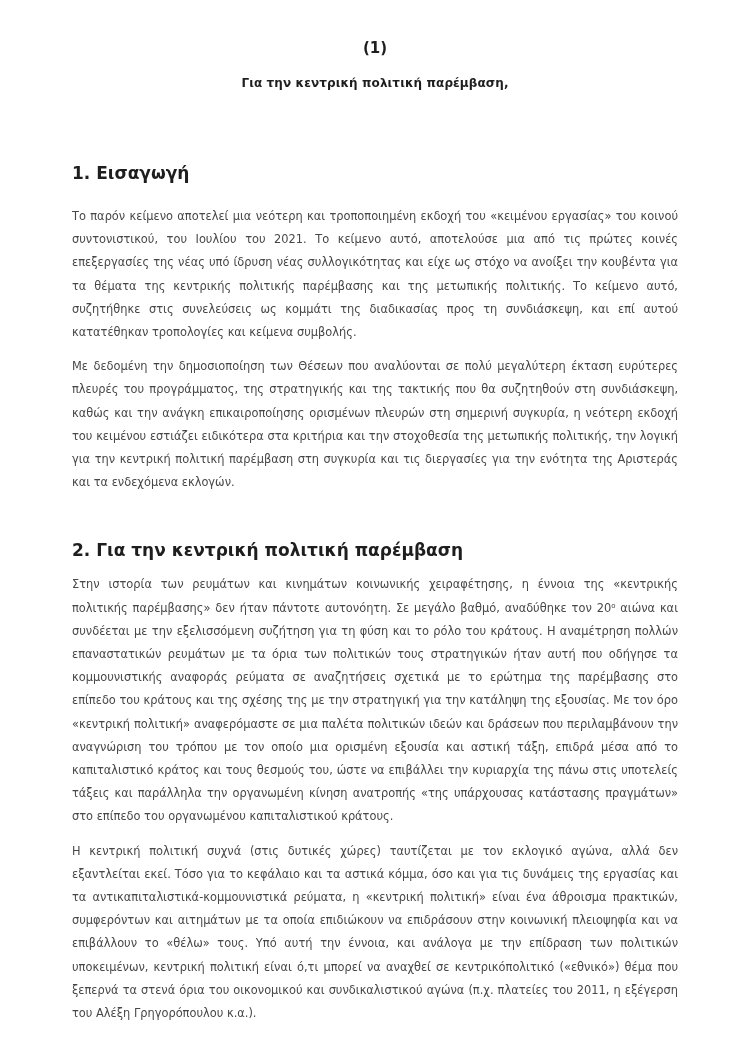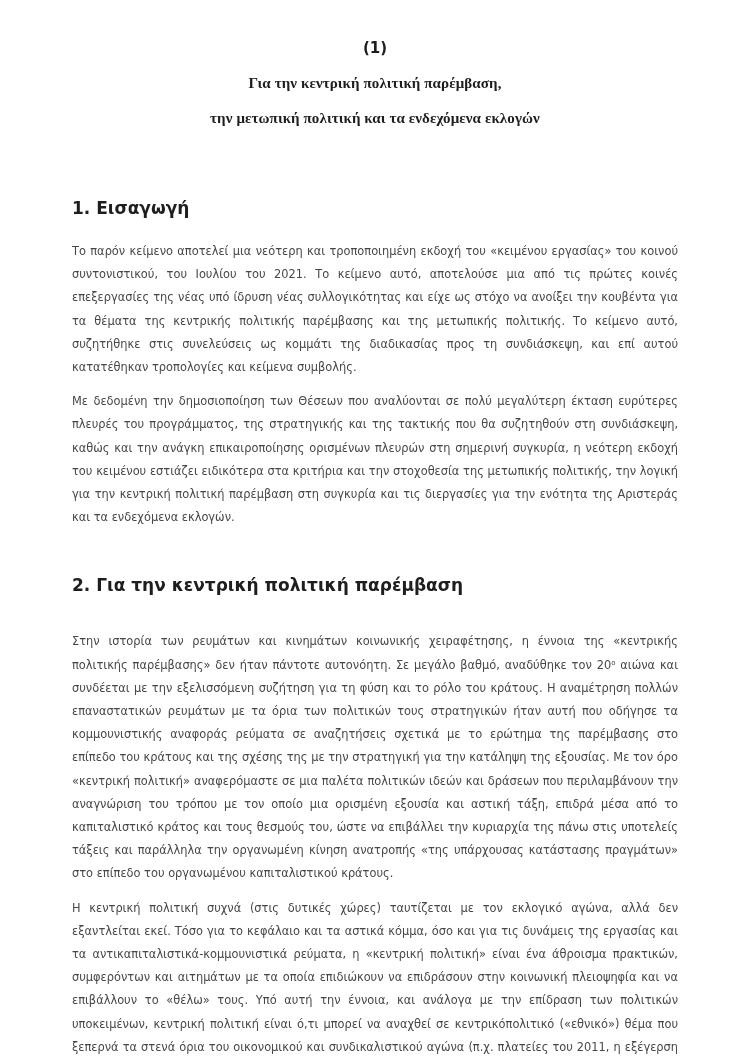--- a/index.html
+++ b/index.html
@@ -26,35 +26,34 @@
       margin-top: 38px;
       color: #1e1e1e;
       font-weight: bold;
     }
     .title-number {
       font-size: 15px;
       line-height: 20px;
       margin-bottom: 15px;
     }
     .title-line {
-      font-size: 15px;
+      font-size: 12px;
       line-height: 20px;
       margin-bottom: 15px;
       letter-spacing: 0.1px;
-      font-family: Liberation Serif, serif;
     }
     h2 {
       font-size: 17px;
       font-weight: bold;
       color: #1e1e1e;
       margin: 0;
       line-height: 24px;
     }
     .h-intro { margin-top: 68px; margin-bottom: 20px; }
-    .h-sec2 { margin-top: 44px; margin-bottom: 33px; }
+    .h-sec2 { margin-top: 44px; margin-bottom: 11px; }
     p {
       font-size: 11.4px;
       line-height: 23.2px;
       margin: 0 0 11px 0;
       text-align: justify;
       color: #474747;
     }
     sup {
       font-size: 7px;
       vertical-align: 4px;
@@ -62,21 +61,20 @@
     }
   </style>
 </head>
 <body>
 
 <div class="page">
 
   <div class="title-block">
     <div class="title-number">(1)</div>
     <div class="title-line">Για την κεντρική πολιτική παρέμβαση,</div>
-    <div class="title-line">την μετωπική πολιτική και τα ενδεχόμενα εκλογών</div>
   </div>
 
   <section>
     <h2 class="h-intro">1. Εισαγωγή</h2>
     <p>Το παρόν κείμενο αποτελεί μια νεότερη και τροποποιημένη εκδοχή του «κειμένου εργασίας» του κοινού συντονιστικού, του Ιουλίου του 2021. Το κείμενο αυτό, αποτελούσε μια από τις πρώτες κοινές επεξεργασίες της νέας υπό ίδρυση νέας συλλογικότητας και είχε ως στόχο να ανοίξει την κουβέντα για τα θέματα της κεντρικής πολιτικής παρέμβασης και της μετωπικής πολιτικής. Το κείμενο αυτό, συζητήθηκε στις συνελεύσεις ως κομμάτι της διαδικασίας προς τη συνδιάσκεψη, και επί αυτού κατατέθηκαν τροπολογίες και κείμενα συμβολής.</p>
     <p>Με δεδομένη την δημοσιοποίηση των Θέσεων που αναλύονται σε πολύ μεγαλύτερη έκταση ευρύτερες πλευρές του προγράμματος, της στρατηγικής και της τακτικής που θα συζητηθούν στη συνδιάσκεψη, καθώς και την ανάγκη επικαιροποίησης ορισμένων πλευρών στη σημερινή συγκυρία, η νεότερη εκδοχή του κειμένου εστιάζει ειδικότερα στα κριτήρια και την στοχοθεσία της μετωπικής πολιτικής, την λογική για την κεντρική πολιτική παρέμβαση στη συγκυρία και τις διεργασίες για την ενότητα της Αριστεράς και τα ενδεχόμενα εκλογών.</p>
   </section>
 
   <section>
     <h2 class="h-sec2">2. Για την κεντρική πολιτική παρέμβαση</h2>

